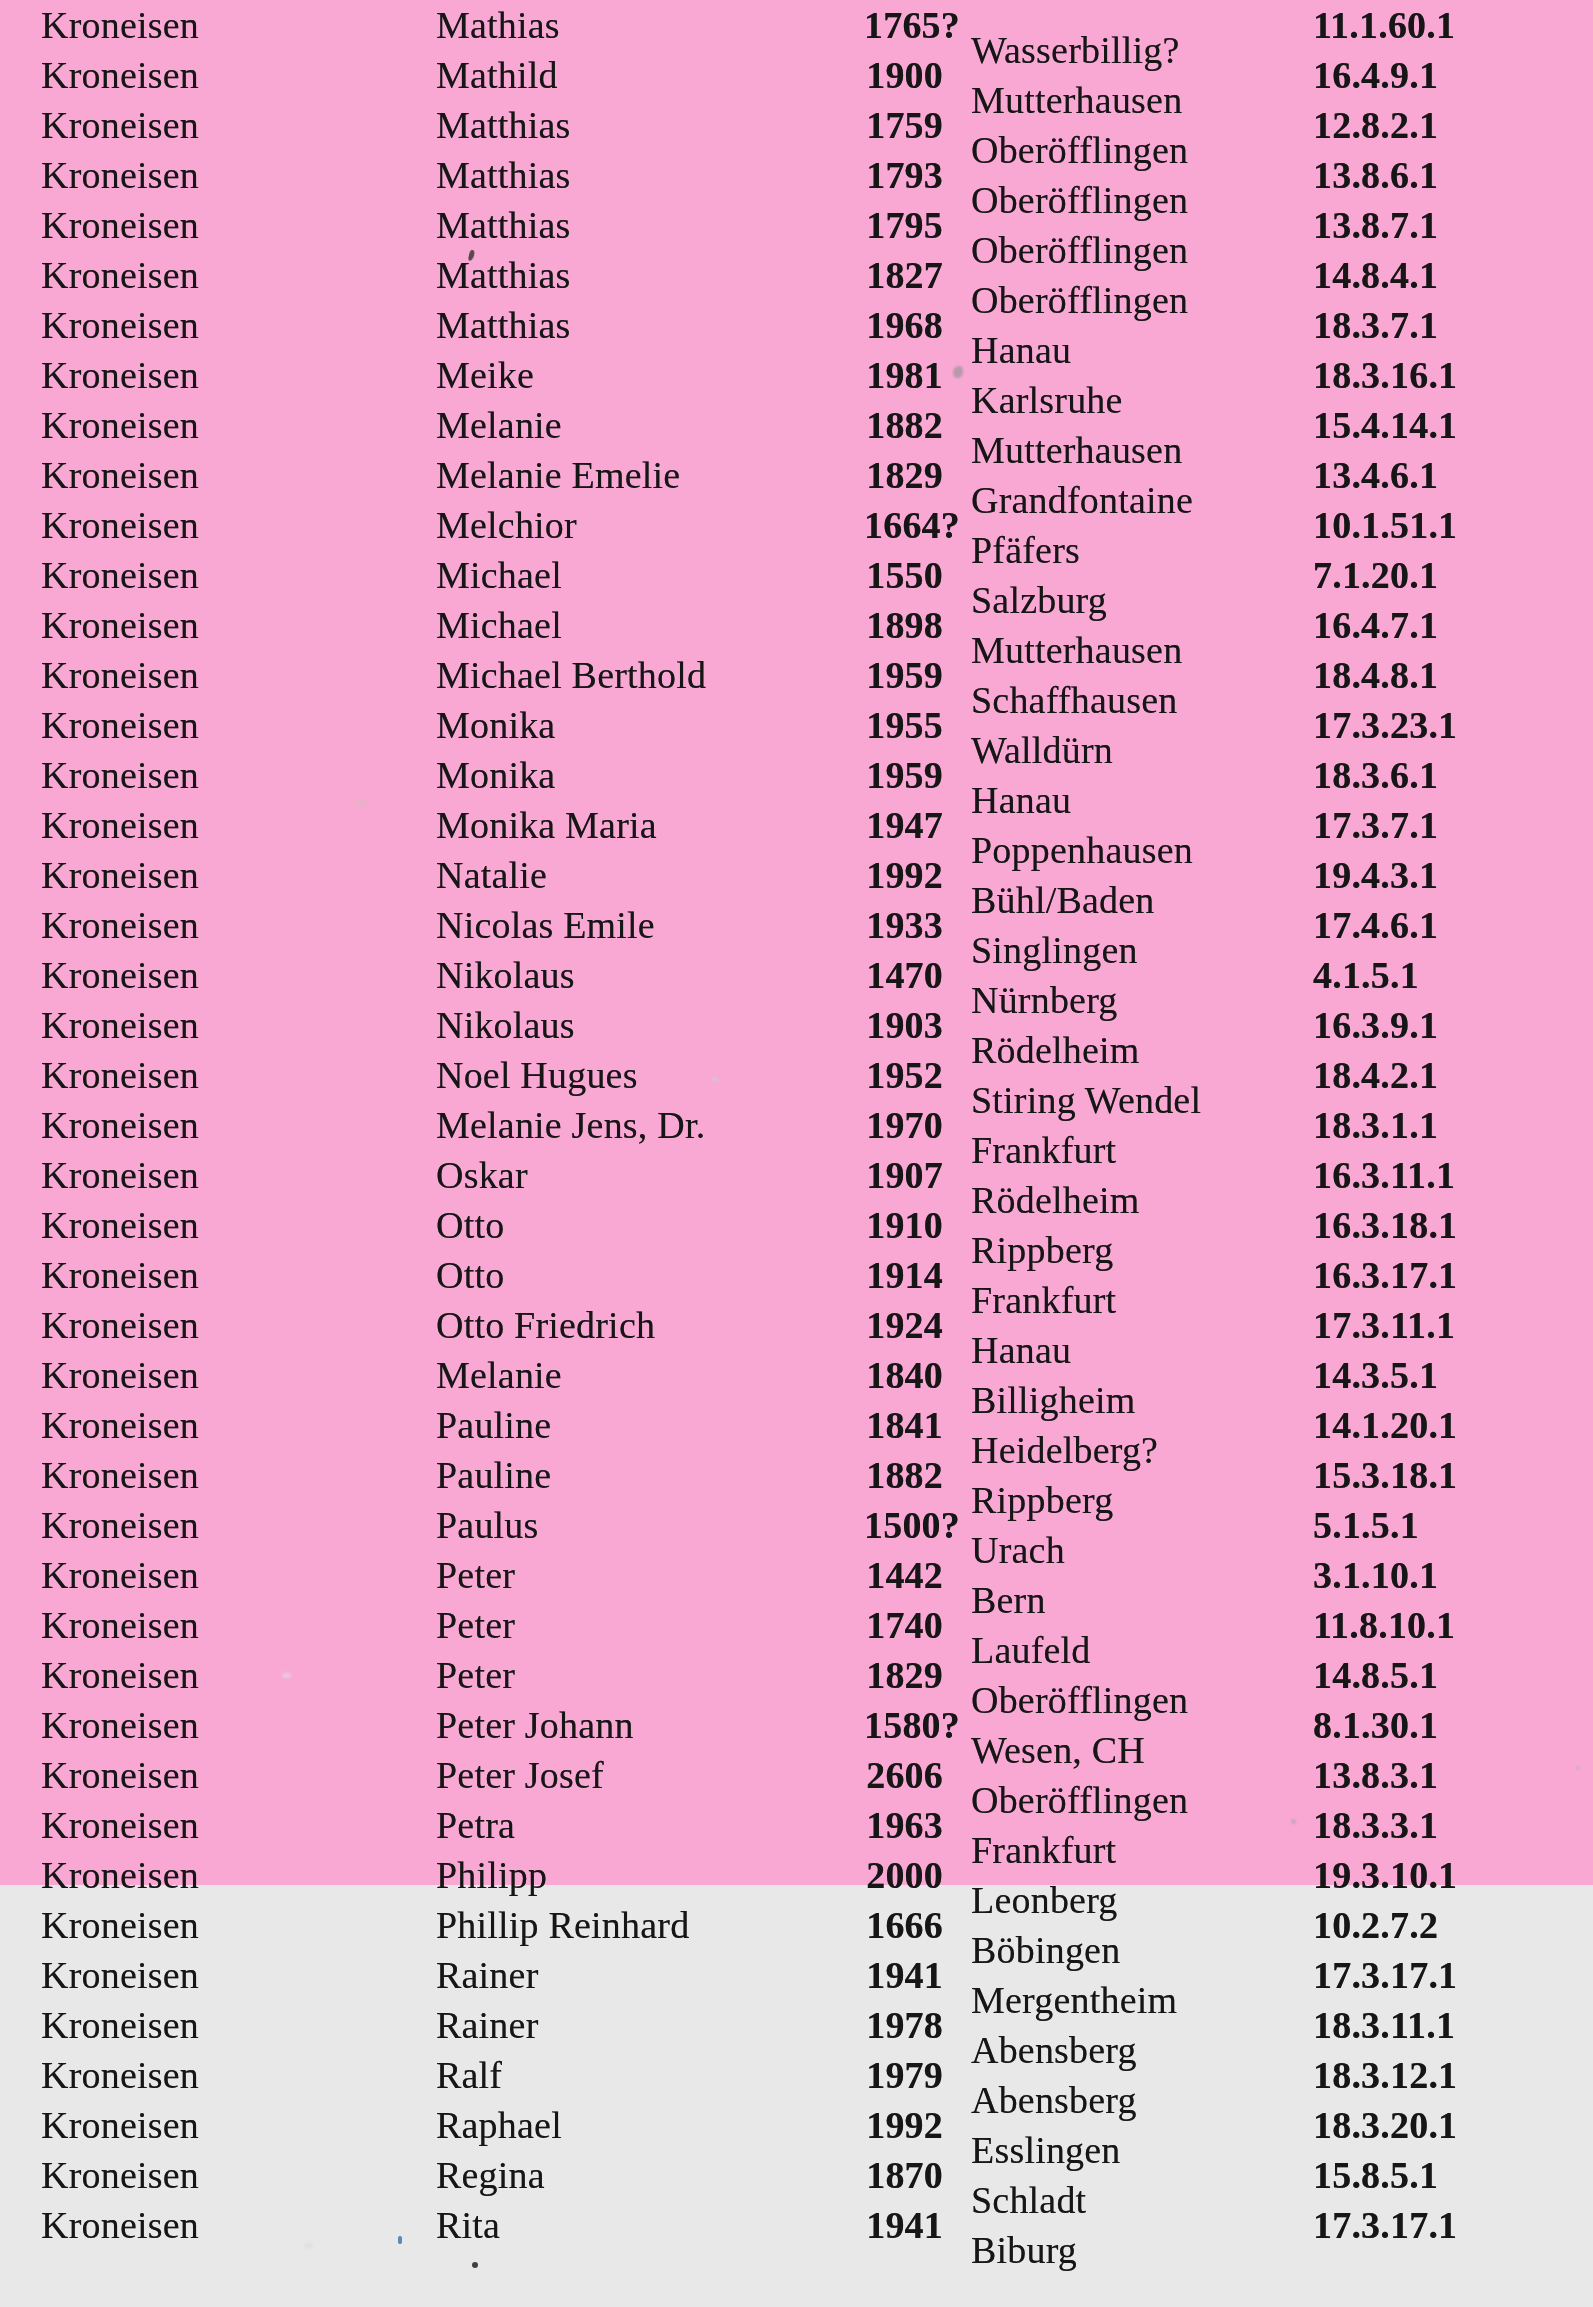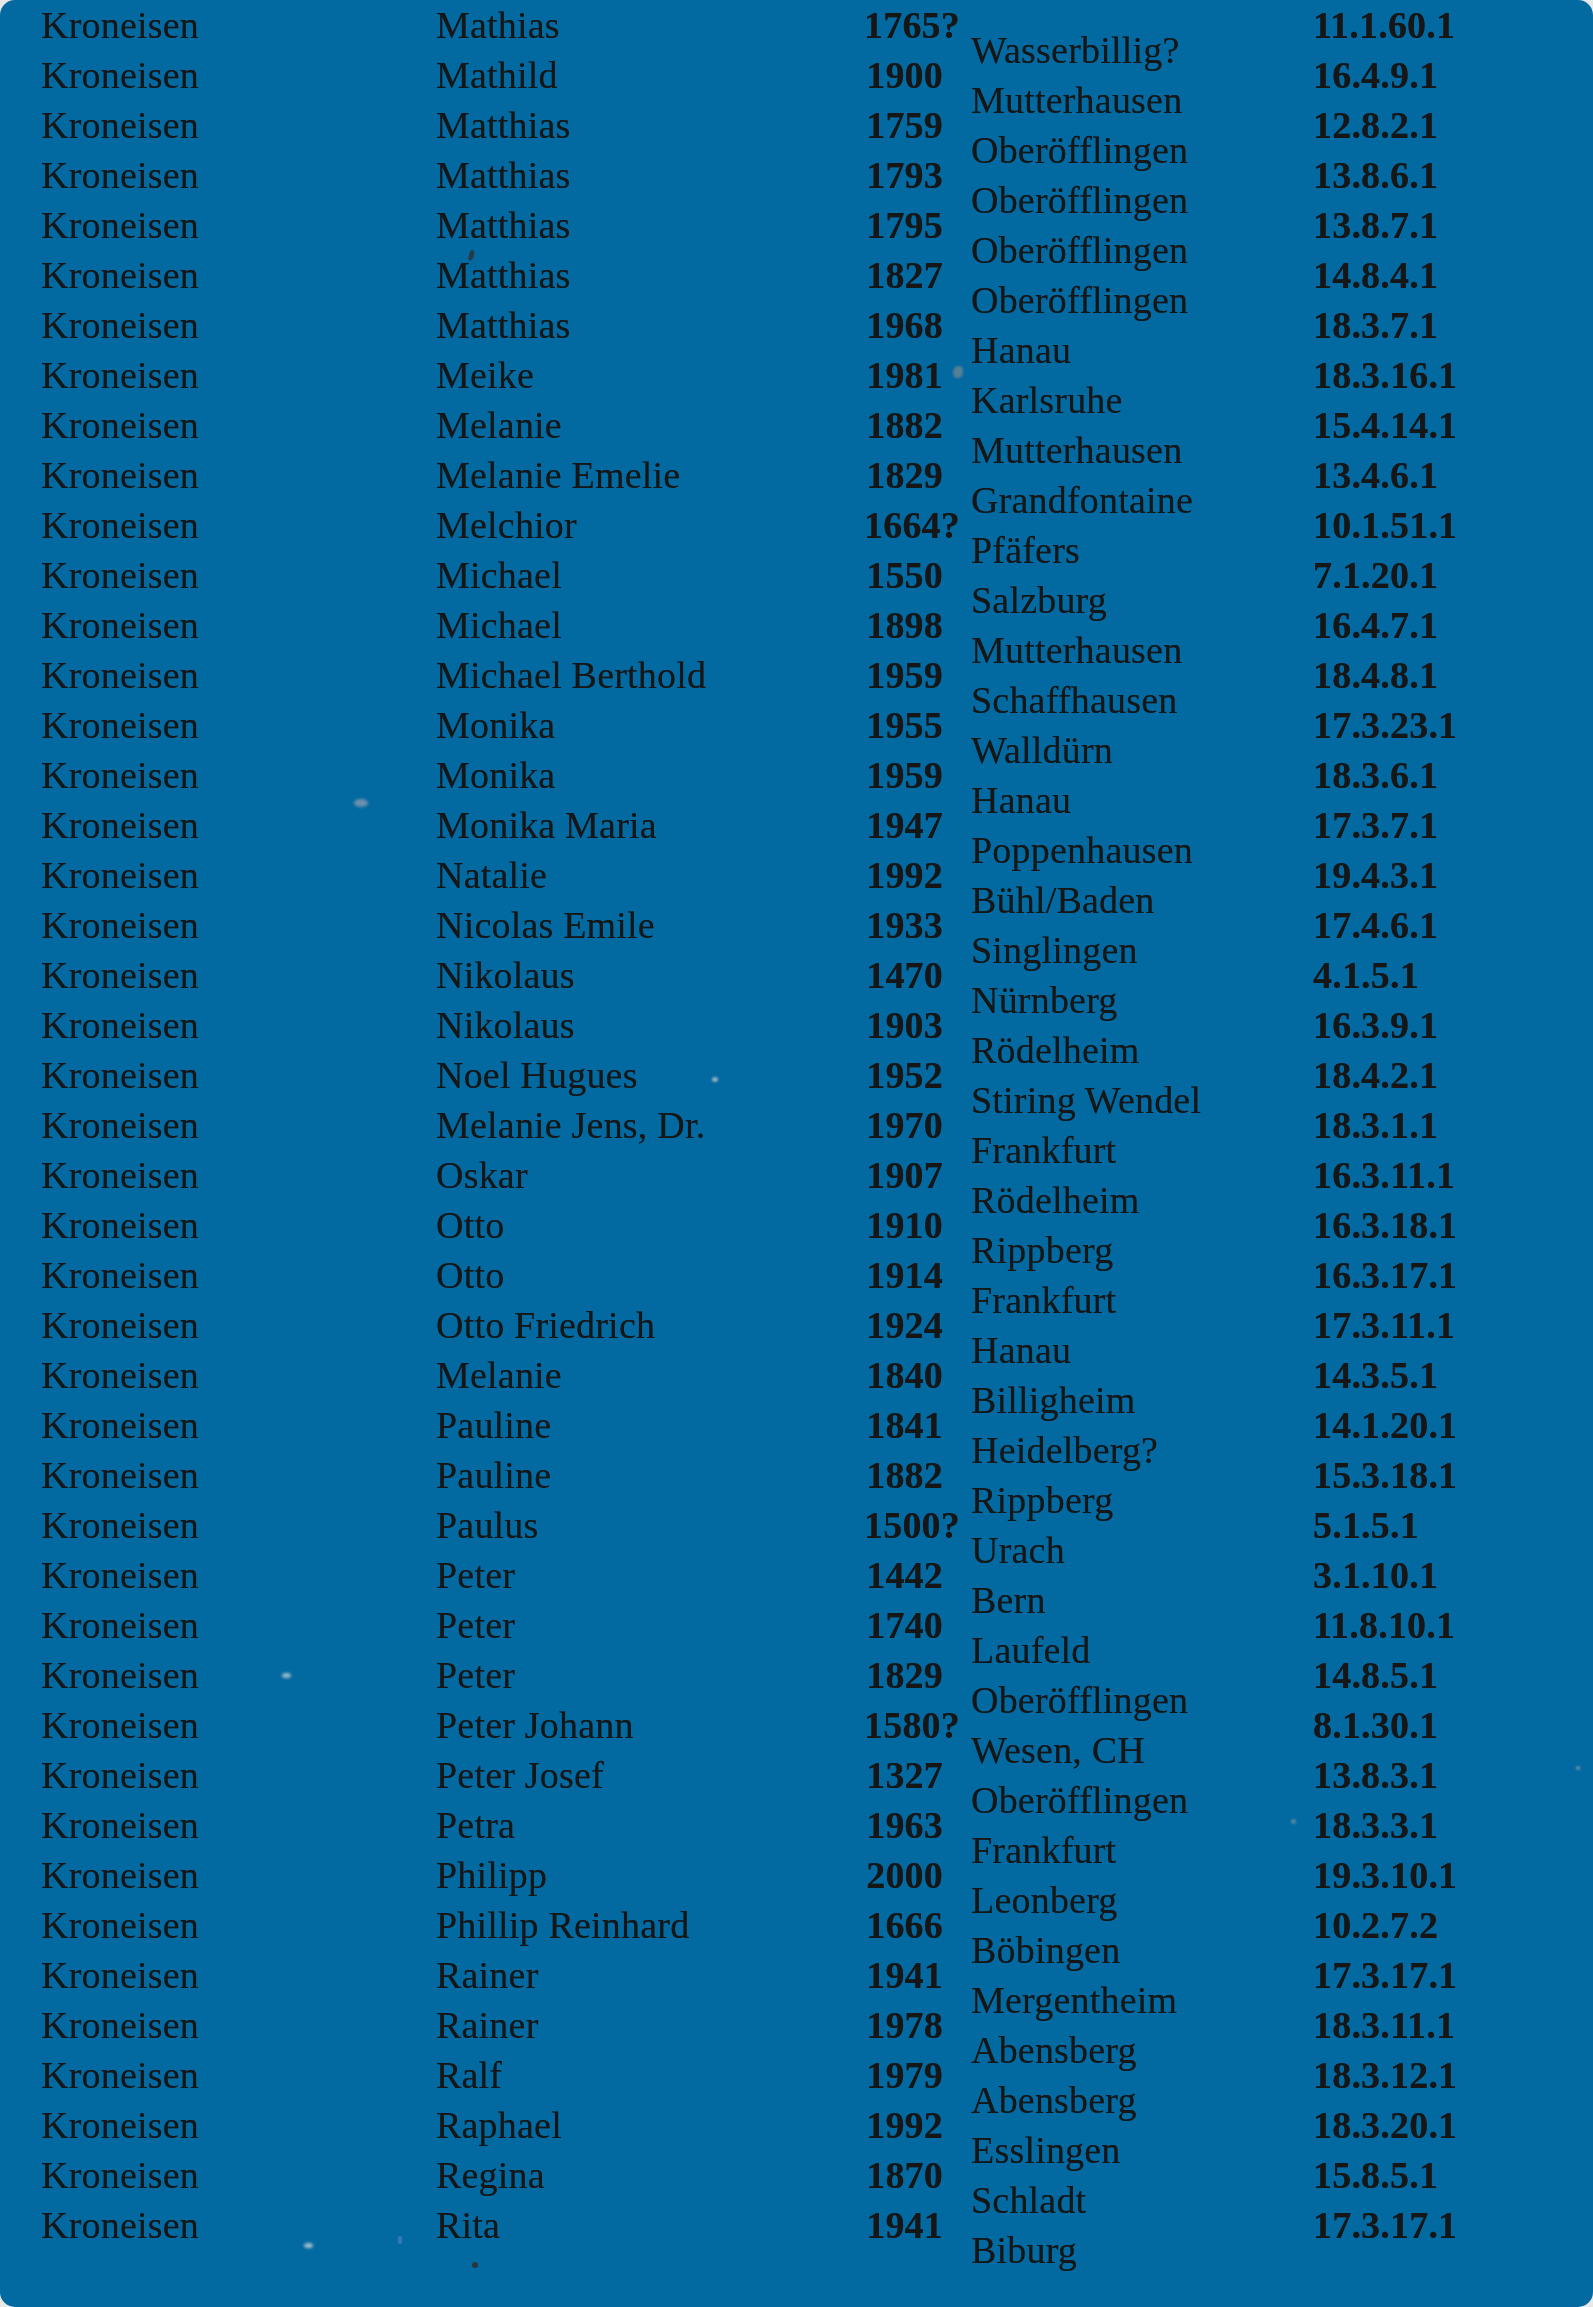--- a/index.html
+++ b/index.html
@@ -3,25 +3,24 @@
 <meta charset="utf-8">
 <style>
   html, body {
     margin: 0; padding: 0;
     width: 1593px; height: 2307px;
     overflow: hidden;
   }
   body { background: #e8e8e8; }
   .page {
     position: relative;
-    width: 1593px; height: 2307px;
-    background: #0369a1;
+    width: 1593px; height: 1885px;
+    background: #f9a8d4;
     font-family: "Liberation Serif", "DejaVu Serif", serif;
     color: #161616;
-    border-radius: 15px;
   }
   #rows { position: absolute; top: 0; left: 0; right: 0; }
   .row { position: relative; height: 50px; }
   .cell {
     position: absolute; top: 50%;
     transform: translateY(-50%);
     white-space: nowrap;
     font-size: 38px;
     line-height: 1;
     letter-spacing: 0.2px;
@@ -282,21 +281,21 @@
       <div class="row">
         <span class="cell c-surname">Kroneisen</span>
         <span class="cell c-first">Peter Johann</span>
         <span class="cell c-year q">1580?</span>
         <span class="cell c-place">Wesen, CH</span>
         <span class="cell c-ref">8.1.30.1</span>
       </div>
       <div class="row">
         <span class="cell c-surname">Kroneisen</span>
         <span class="cell c-first">Peter Josef</span>
-        <span class="cell c-year">1327</span>
+        <span class="cell c-year">2606</span>
         <span class="cell c-place">Oberöfflingen</span>
         <span class="cell c-ref">13.8.3.1</span>
       </div>
       <div class="row">
         <span class="cell c-surname">Kroneisen</span>
         <span class="cell c-first">Petra</span>
         <span class="cell c-year">1963</span>
         <span class="cell c-place">Frankfurt</span>
         <span class="cell c-ref">18.3.3.1</span>
       </div>

